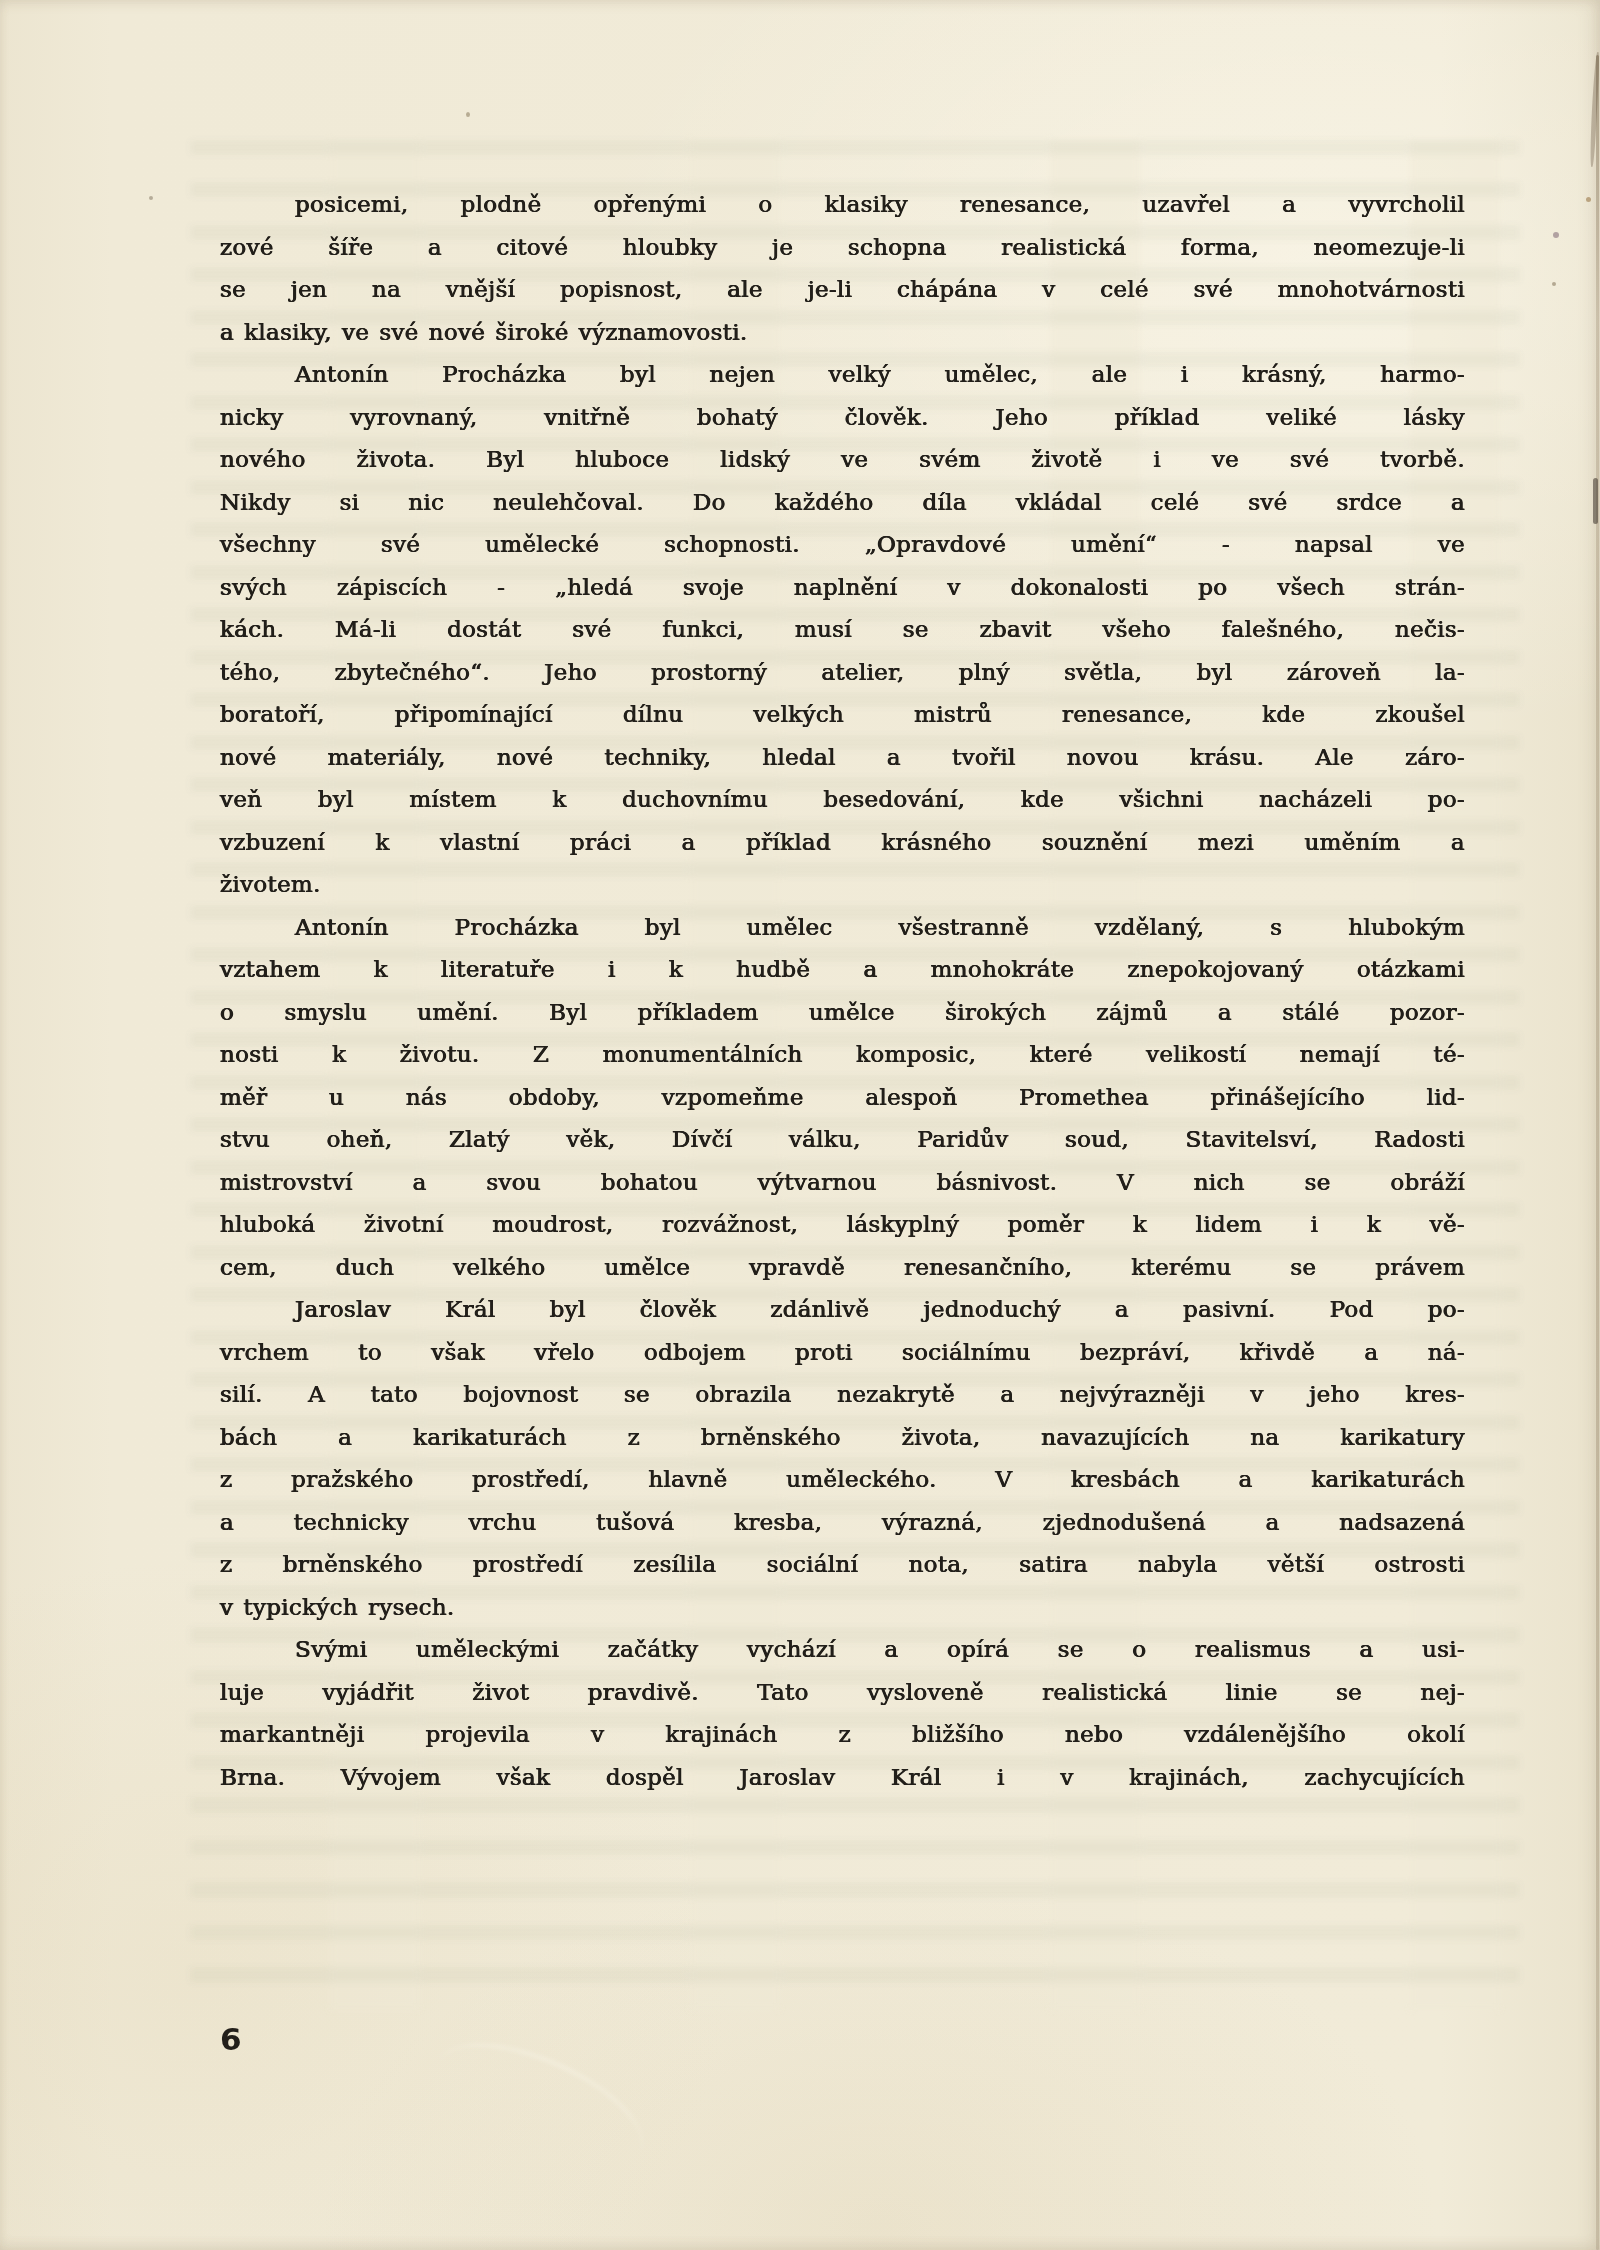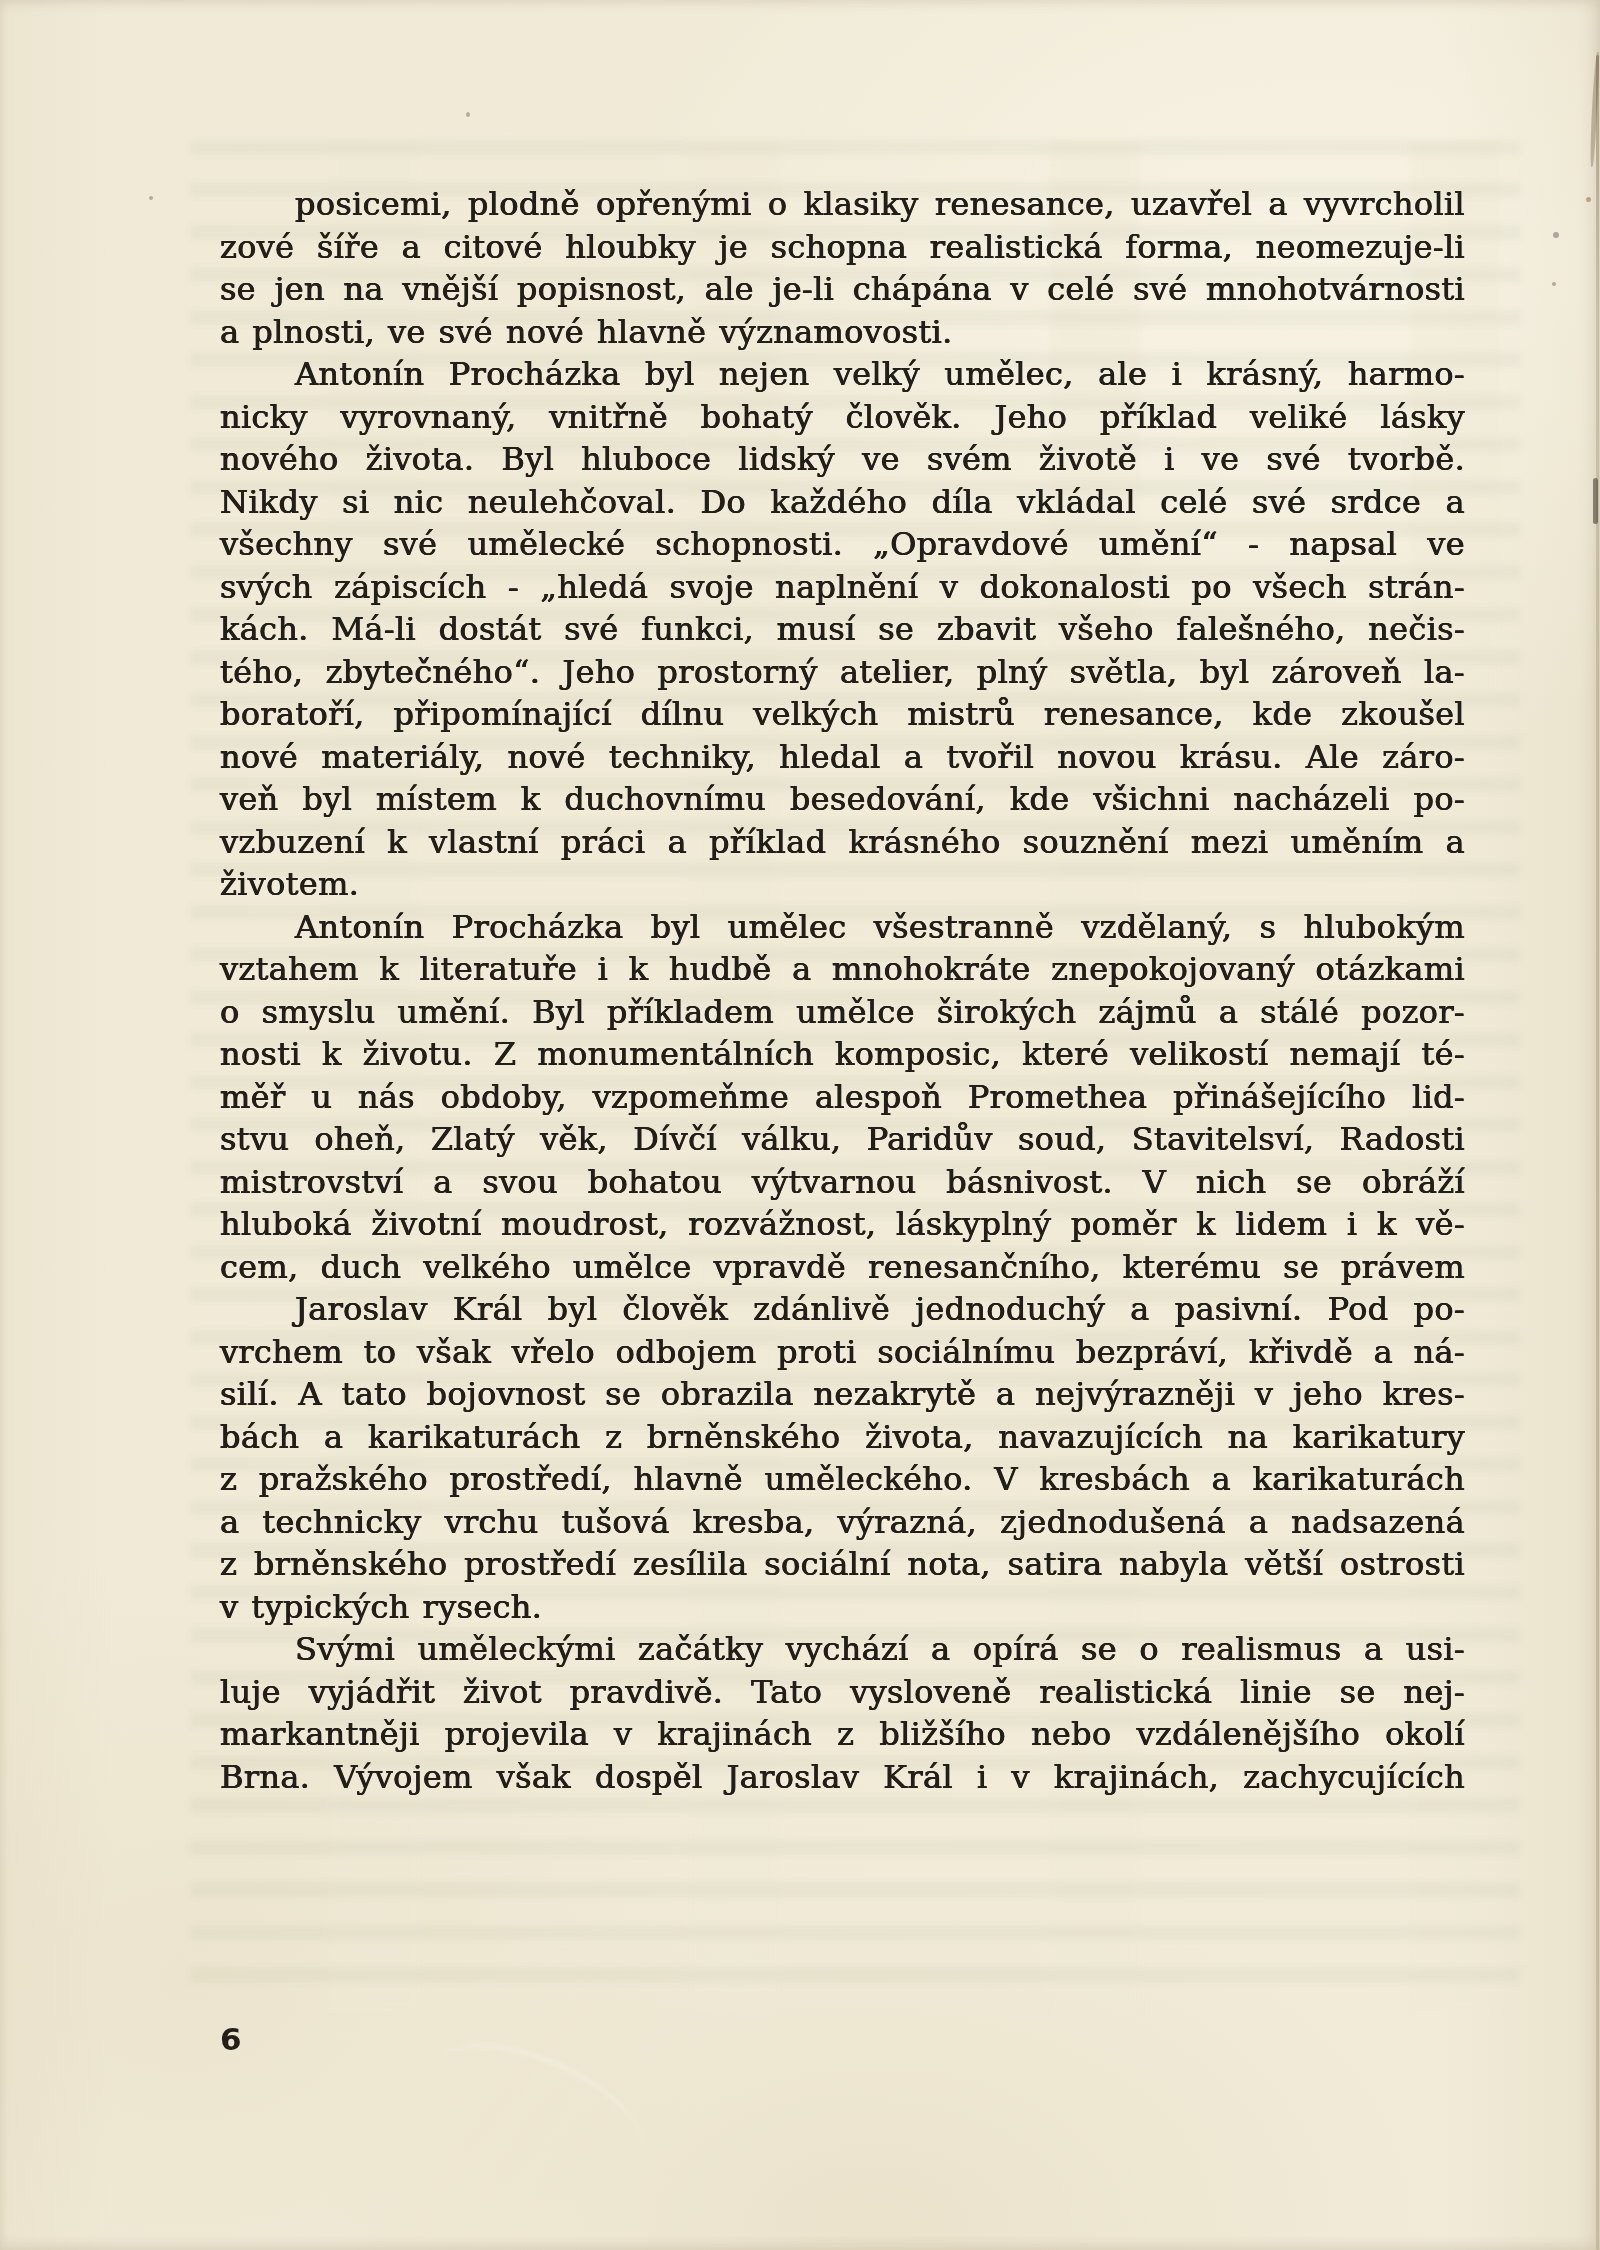--- a/index.html
+++ b/index.html
@@ -38,21 +38,21 @@
     filter: blur(3px);
     opacity: 0.8;
     pointer-events: none;
   }
 
   .text-block {
     position: absolute;
     left: 220px;
     top: 183px;
     width: 1245px;
-    font-size: 32px;
+    font-size: 23px;
     line-height: 42.5px;
     letter-spacing: 0.3px;
     word-spacing: 2.5px;
     color: #221f1a;
     text-shadow: 0.4px 0 0 currentColor, -0.4px 0 0 currentColor;
   }
 
   .line { text-align: justify; text-align-last: justify; white-space: normal; }
   .line.first { padding-left: 75px; }
   .line.end { text-align-last: left; }
@@ -113,21 +113,21 @@
 </head>
 <body>
 
 <div class="page">
   <div class="show-through"></div>
 
   <div class="text-block" style="color: rgb(34, 31, 26);">
       <div class="line first">posicemi, plodně opřenými o klasiky renesance, uzavřel a vyvrcholil</div>
       <div class="line">zové šíře a citové hloubky je schopna realistická forma, neomezuje-li</div>
       <div class="line">se jen na vnější popisnost, ale je-li chápána v celé své mnohotvárnosti</div>
-      <div class="line end">a plnosti, ve své nové hlavně významovosti.</div>
+      <div class="line end">a klasiky, ve své nové široké významovosti.</div>
       <div class="line first">Antonín Procházka byl nejen velký umělec, ale i krásný, harmo-</div>
       <div class="line">nicky vyrovnaný, vnitřně bohatý člověk. Jeho příklad veliké lásky</div>
       <div class="line">nového života. Byl hluboce lidský ve svém životě i ve své tvorbě.</div>
       <div class="line">Nikdy si nic neulehčoval. Do každého díla vkládal celé své srdce a</div>
       <div class="line">všechny své umělecké schopnosti. „Opravdové umění“ - napsal ve</div>
       <div class="line">svých zápiscích - „hledá svoje naplnění v dokonalosti po všech strán-</div>
       <div class="line">kách. Má-li dostát své funkci, musí se zbavit všeho falešného, nečis-</div>
       <div class="line">tého, zbytečného“. Jeho prostorný atelier, plný světla, byl zároveň la-</div>
       <div class="line">boratoří, připomínající dílnu velkých mistrů renesance, kde zkoušel</div>
       <div class="line">nové materiály, nové techniky, hledal a tvořil novou krásu. Ale záro-</div>

